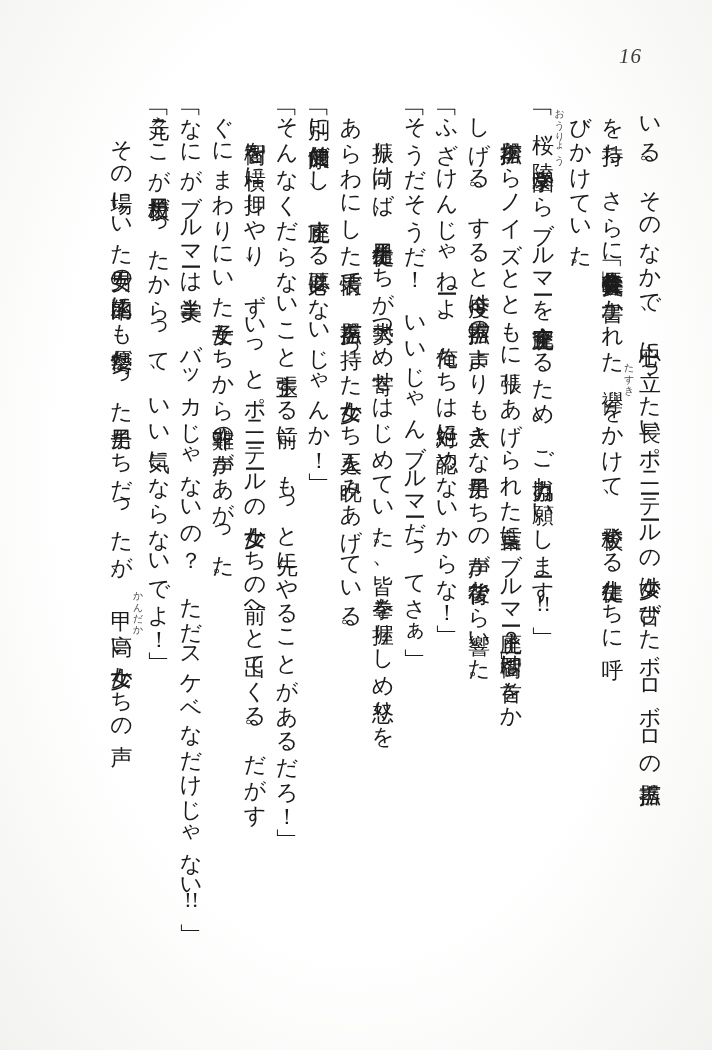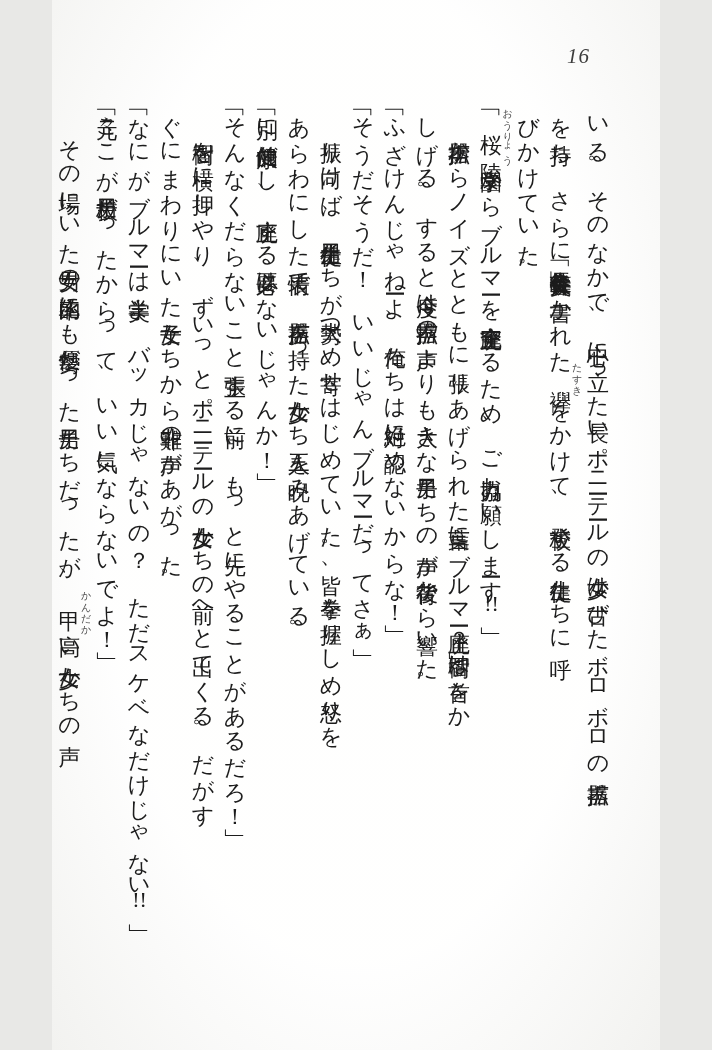--- a/index.html
+++ b/index.html
@@ -2,21 +2,21 @@
 <html lang="ja"><head>
 <meta charset="utf-8">
 <style>
   html, body {
     margin: 0;
     padding: 0;
     background: #e8e8e6;
   }
   .book-page {
     position: relative;
-    width: 608px;
+    width: 712px;
     height: 1050px;
     margin: 0 auto;
     background:
       radial-gradient(ellipse at 50% 45%, rgba(255,255,255,0.9) 60%, rgba(225,225,222,0.35) 100%),
       #fbfbf9;
     overflow: hidden;
     font-family: "Liberation Serif", "DejaVu Serif", serif;
   }
   .page-number {
     position: absolute;

